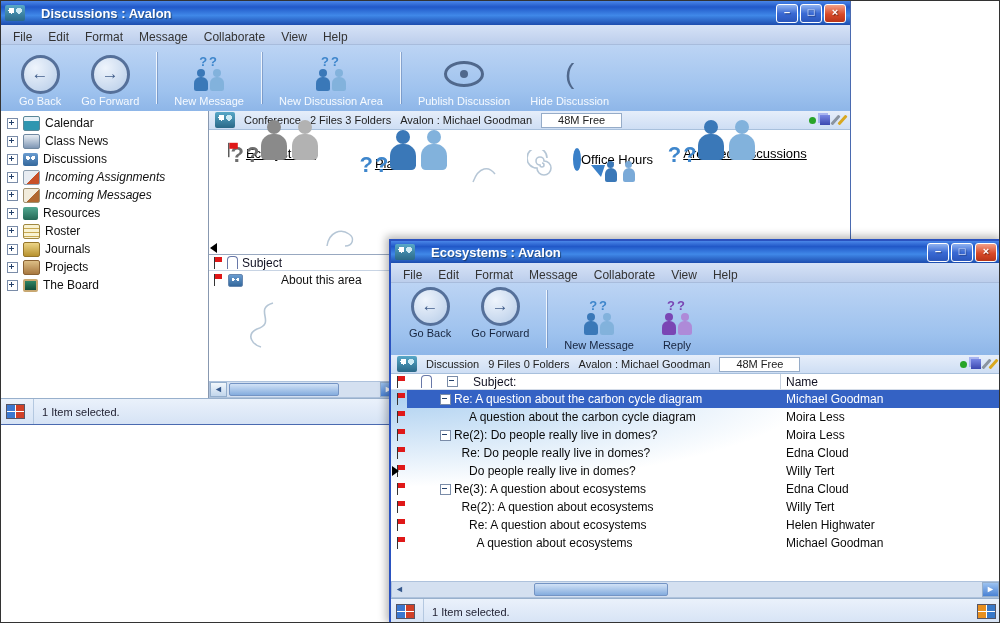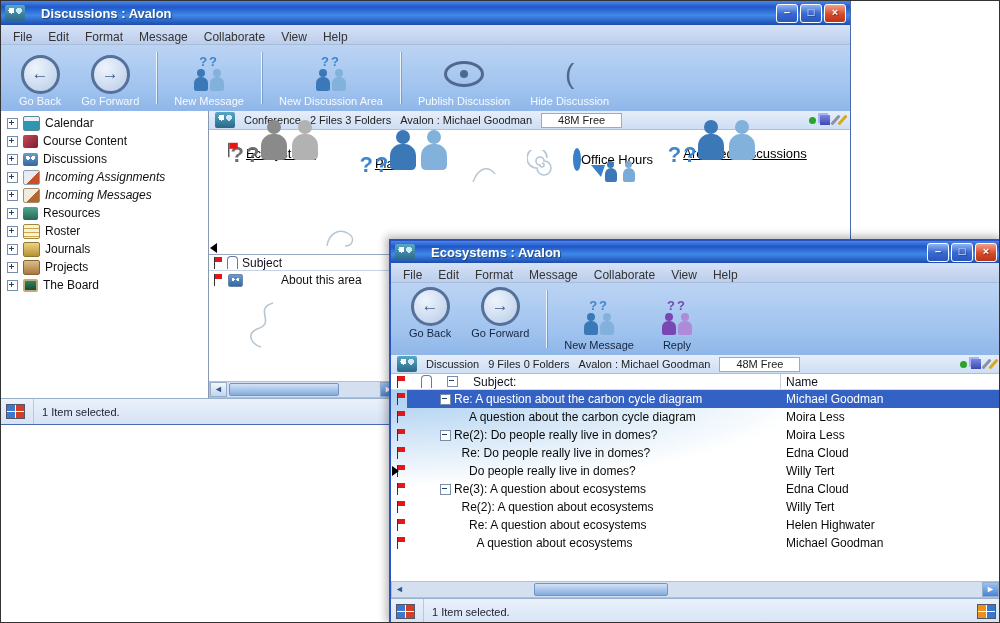--- a/index.html
+++ b/index.html
@@ -232,22 +232,22 @@
 
       <div class="tree">
         <div id="tree-items">
             <div class="tree-row">
     <span class="pmbox plus"></span>
     <span class="tree-icon calendar-icon"></span>
     <span class="tree-label">Calendar</span>
   </div>
             <div class="tree-row">
     <span class="pmbox plus"></span>
-    <span class="tree-icon course-content-icon"></span>
-    <span class="tree-label">Course Content</span>
+    <span class="tree-icon news-icon"></span>
+    <span class="tree-label">Class News</span>
   </div>
             <div class="tree-row">
     <span class="pmbox plus"></span>
     <span class="tree-icon discussions-icon"></span>
     <span class="tree-label">Discussions</span>
   </div>
             <div class="tree-row">
     <span class="pmbox plus"></span>
     <span class="tree-icon assignments-icon"></span>
     <span class="tree-label" style="font-style: italic;">Incoming Assignments</span>

